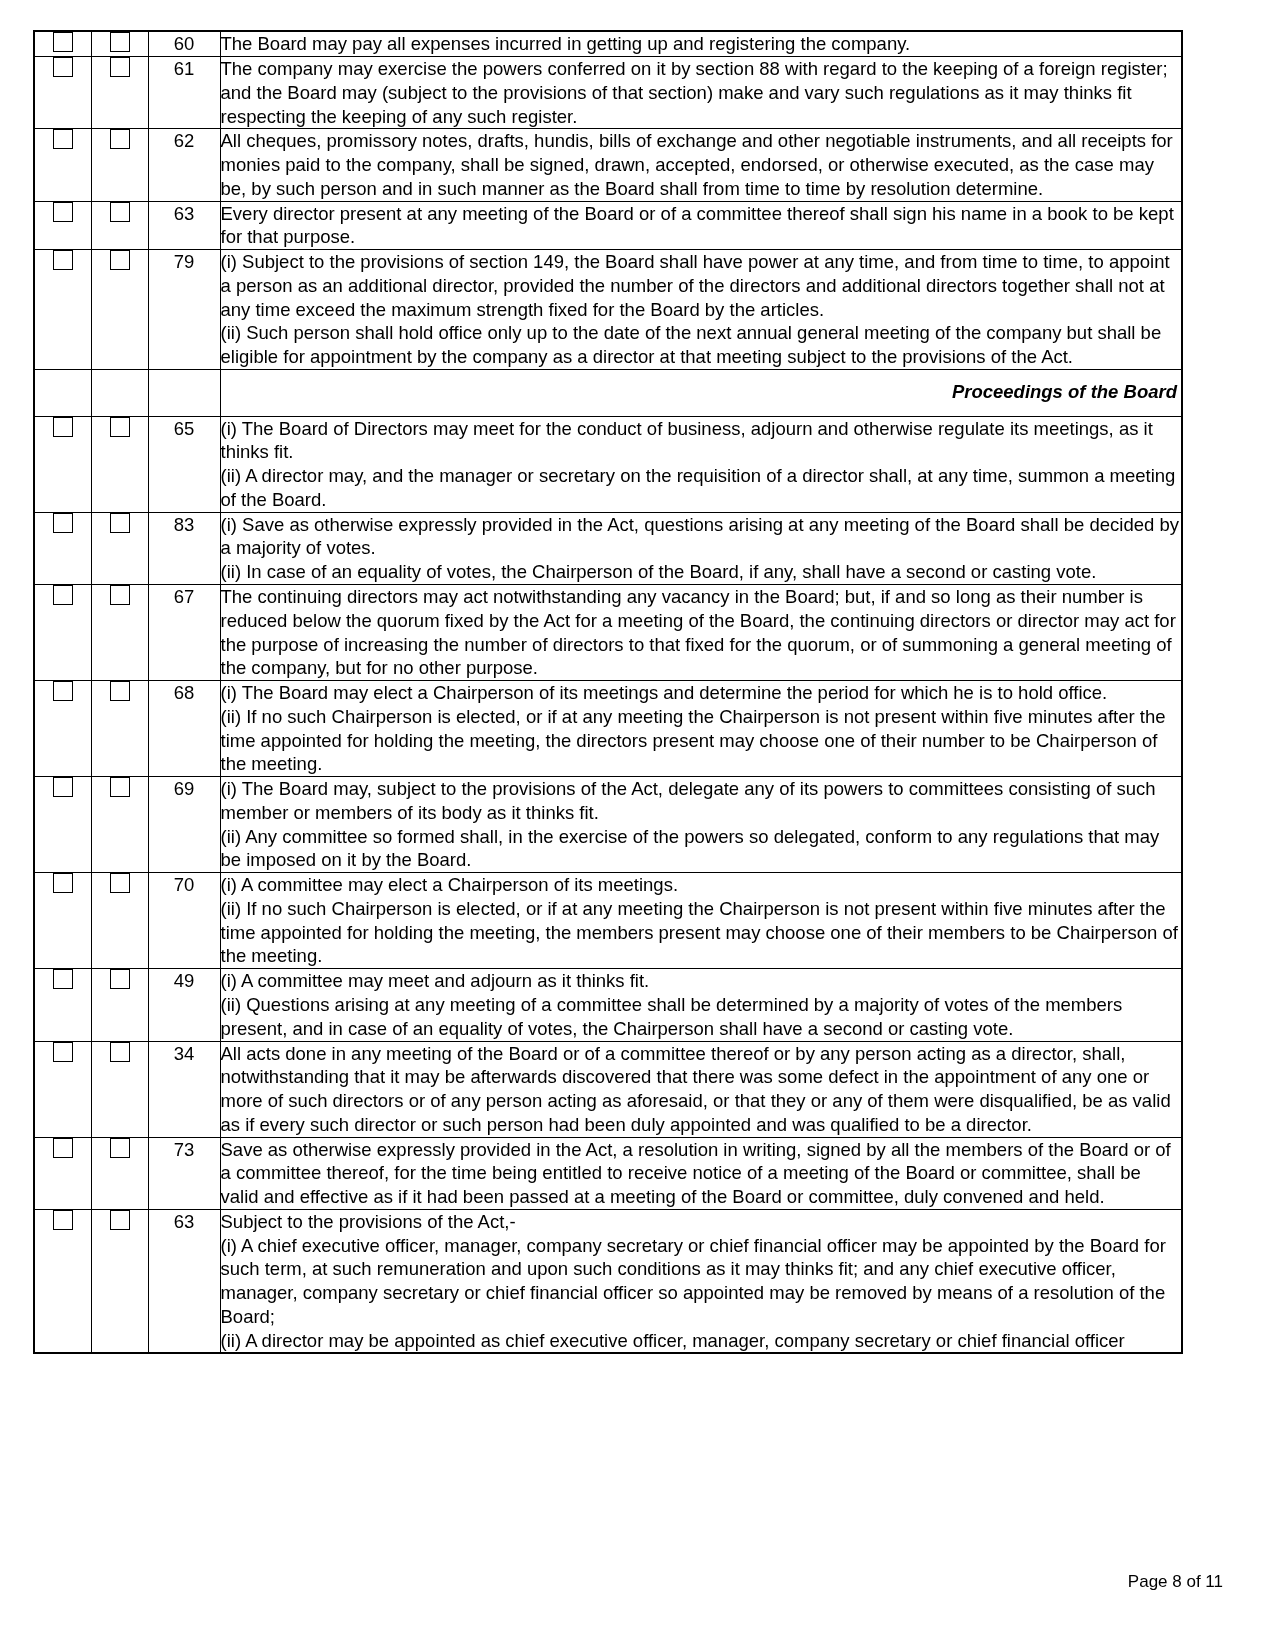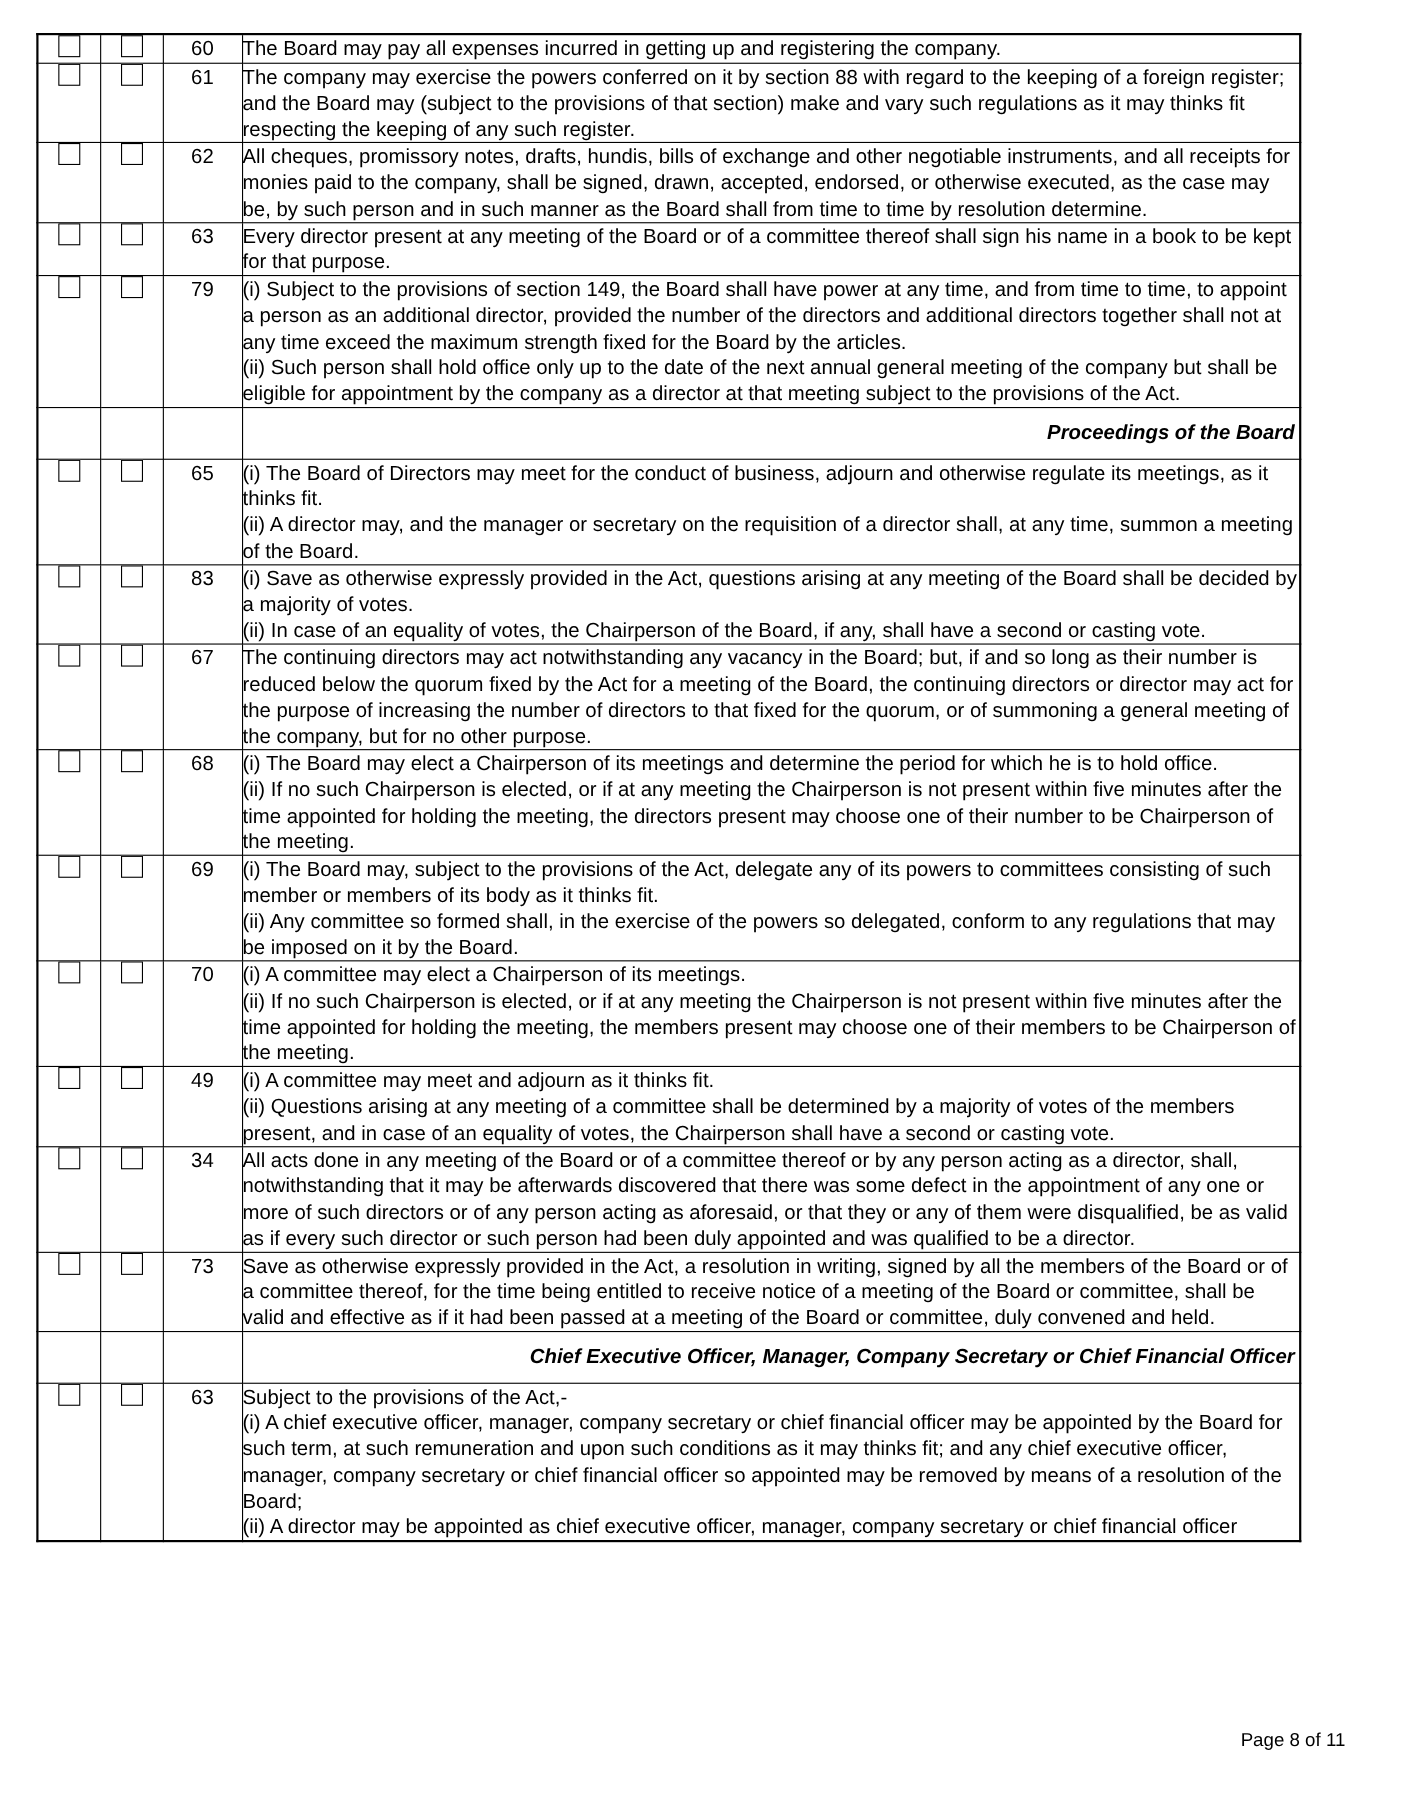--- a/index.html
+++ b/index.html
@@ -201,26 +201,20 @@
           <td class="check-cell"><span class="checkbox"></span></td>
           <td class="num-cell">34</td>
           <td class="text-cell">All acts done in any meeting of the Board or of a committee thereof or by any person acting as a director, shall, notwithstanding that it may be afterwards discovered that there was some defect in the appointment of any one or more of such directors or of any person acting as aforesaid, or that they or any of them were disqualified, be as valid as if every such director or such person had been duly appointed and was qualified to be a director.</td>
         </tr>
         <tr>
           <td class="check-cell"><span class="checkbox"></span></td>
           <td class="check-cell"><span class="checkbox"></span></td>
           <td class="num-cell">73</td>
           <td class="text-cell">Save as otherwise expressly provided in the Act, a resolution in writing, signed by all the members of the Board or of a committee thereof, for the time being entitled to receive notice of a meeting of the Board or committee, shall be valid and effective as if it had been passed at a meeting of the Board or committee, duly convened and held.</td>
         </tr>
-        <tr class="section-row">
-          <td class="check-cell blank-cell"></td>
-          <td class="check-cell blank-cell"></td>
-          <td class="num-cell blank-cell"></td>
-          <td class="section-cell">Chief Executive Officer, Manager, Company Secretary or Chief Financial Officer</td>
-        </tr>
         <tr>
           <td class="check-cell"><span class="checkbox"></span></td>
           <td class="check-cell"><span class="checkbox"></span></td>
           <td class="num-cell">63</td>
           <td class="text-cell">Subject to the provisions of the Act,-
 (i) A chief executive officer, manager, company secretary or chief financial officer may be appointed by the Board for such term, at such remuneration and upon such conditions as it may thinks fit; and any chief executive officer, manager, company secretary or chief financial officer so appointed may be removed by means of a resolution of the Board;
 (ii) A director may be appointed as chief executive officer, manager, company secretary or chief financial officer</td>
         </tr>
       </tbody>
   </table>

